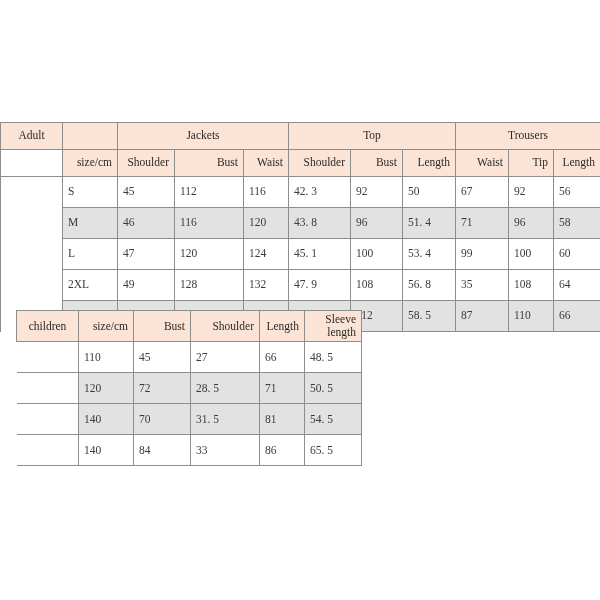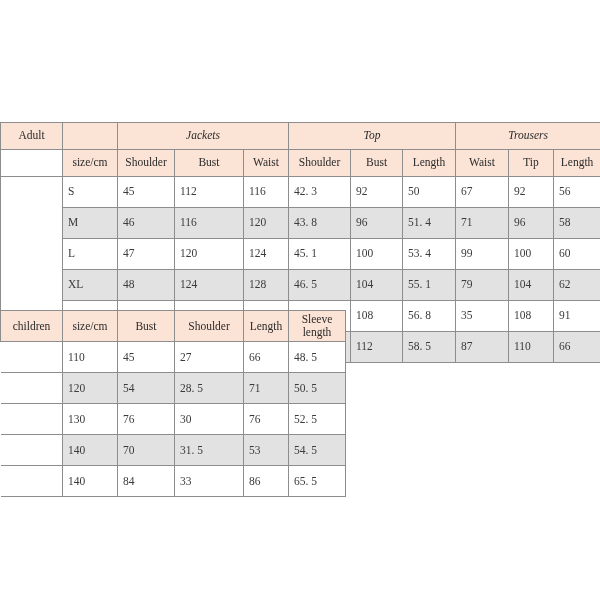--- a/index.html
+++ b/index.html
@@ -33,21 +33,21 @@
   }
 
   
   #adult-table {
     left: 0px;
     top: 122px;
     width: 600px;
   }
   
   #children-table {
-    left: 0px;
+    left: 16px;
     top: 310px;
     width: 345px;
     padding-left: 44px;
   }
 
   table.size-table td,
   table.size-table th {
     border: 1px solid #8d8d8d;
     padding: 2px 5px;
     vertical-align: middle;
@@ -61,24 +61,23 @@
   .hdr-group,
   .hdr-col,
   .hdr-side {
     background: #fbe3d6;
     font-weight: bold;
     color: #2b2b2b;
   }
   .hdr-group {
     text-align: center;
     height: 22px;
-    font-style: italic;
   }
   .hdr-col {
-    text-align: center;
+    text-align: right;
     height: 22px;
   }
   .hdr-side {
     text-align: center;
   }
 
   
   .corner-blank {
     background: #ffffff;
   }
@@ -195,46 +194,33 @@
         <td>120</td>
         <td>124</td>
         <td>45. 1</td>
         <td>100</td>
         <td>53. 4</td>
         <td>99</td>
         <td>100</td>
         <td>60</td>
       </tr>
 
-      <tr class="data-row alt">
-        <td class="rowlabel-blank"></td>
-        <td>XL</td>
-        <td>48</td>
-        <td>124</td>
-        <td>128</td>
-        <td>46. 5</td>
-        <td>104</td>
-        <td>55. 1</td>
-        <td>79</td>
-        <td>104</td>
-        <td>62</td>
-      </tr>
 
       <tr class="data-row">
         <td class="rowlabel-blank"></td>
         <td>2XL</td>
         <td>49</td>
         <td>128</td>
         <td>132</td>
         <td>47. 9</td>
         <td>108</td>
         <td>56. 8</td>
         <td>35</td>
         <td>108</td>
-        <td>91</td>
+        <td>64</td>
       </tr>
 
       <tr class="data-row alt">
         <td class="rowlabel-blank last-blank"></td>
         <td>3XL</td>
         <td>50</td>
         <td>132</td>
         <td>136</td>
         <td>49. 3</td>
         <td>112</td>
@@ -270,41 +256,33 @@
         <td>110</td>
         <td>45</td>
         <td>27</td>
         <td>66</td>
         <td>48. 5</td>
       </tr>
 
       <tr class="data-row alt">
         <td class="rowlabel-blank"></td>
         <td>120</td>
-        <td>54</td>
+        <td>72</td>
         <td>28. 5</td>
         <td>71</td>
         <td>50. 5</td>
       </tr>
 
-      <tr class="data-row">
-        <td class="rowlabel-blank"></td>
-        <td>130</td>
-        <td>76</td>
-        <td>30</td>
-        <td>76</td>
-        <td>52. 5</td>
-      </tr>
 
       <tr class="data-row alt">
         <td class="rowlabel-blank"></td>
         <td>140</td>
         <td>70</td>
         <td>31. 5</td>
-        <td>53</td>
+        <td>81</td>
         <td>54. 5</td>
       </tr>
 
       <tr class="data-row">
         <td class="rowlabel-blank last-blank"></td>
         <td>140</td>
         <td>84</td>
         <td>33</td>
         <td>86</td>
         <td>65. 5</td>

